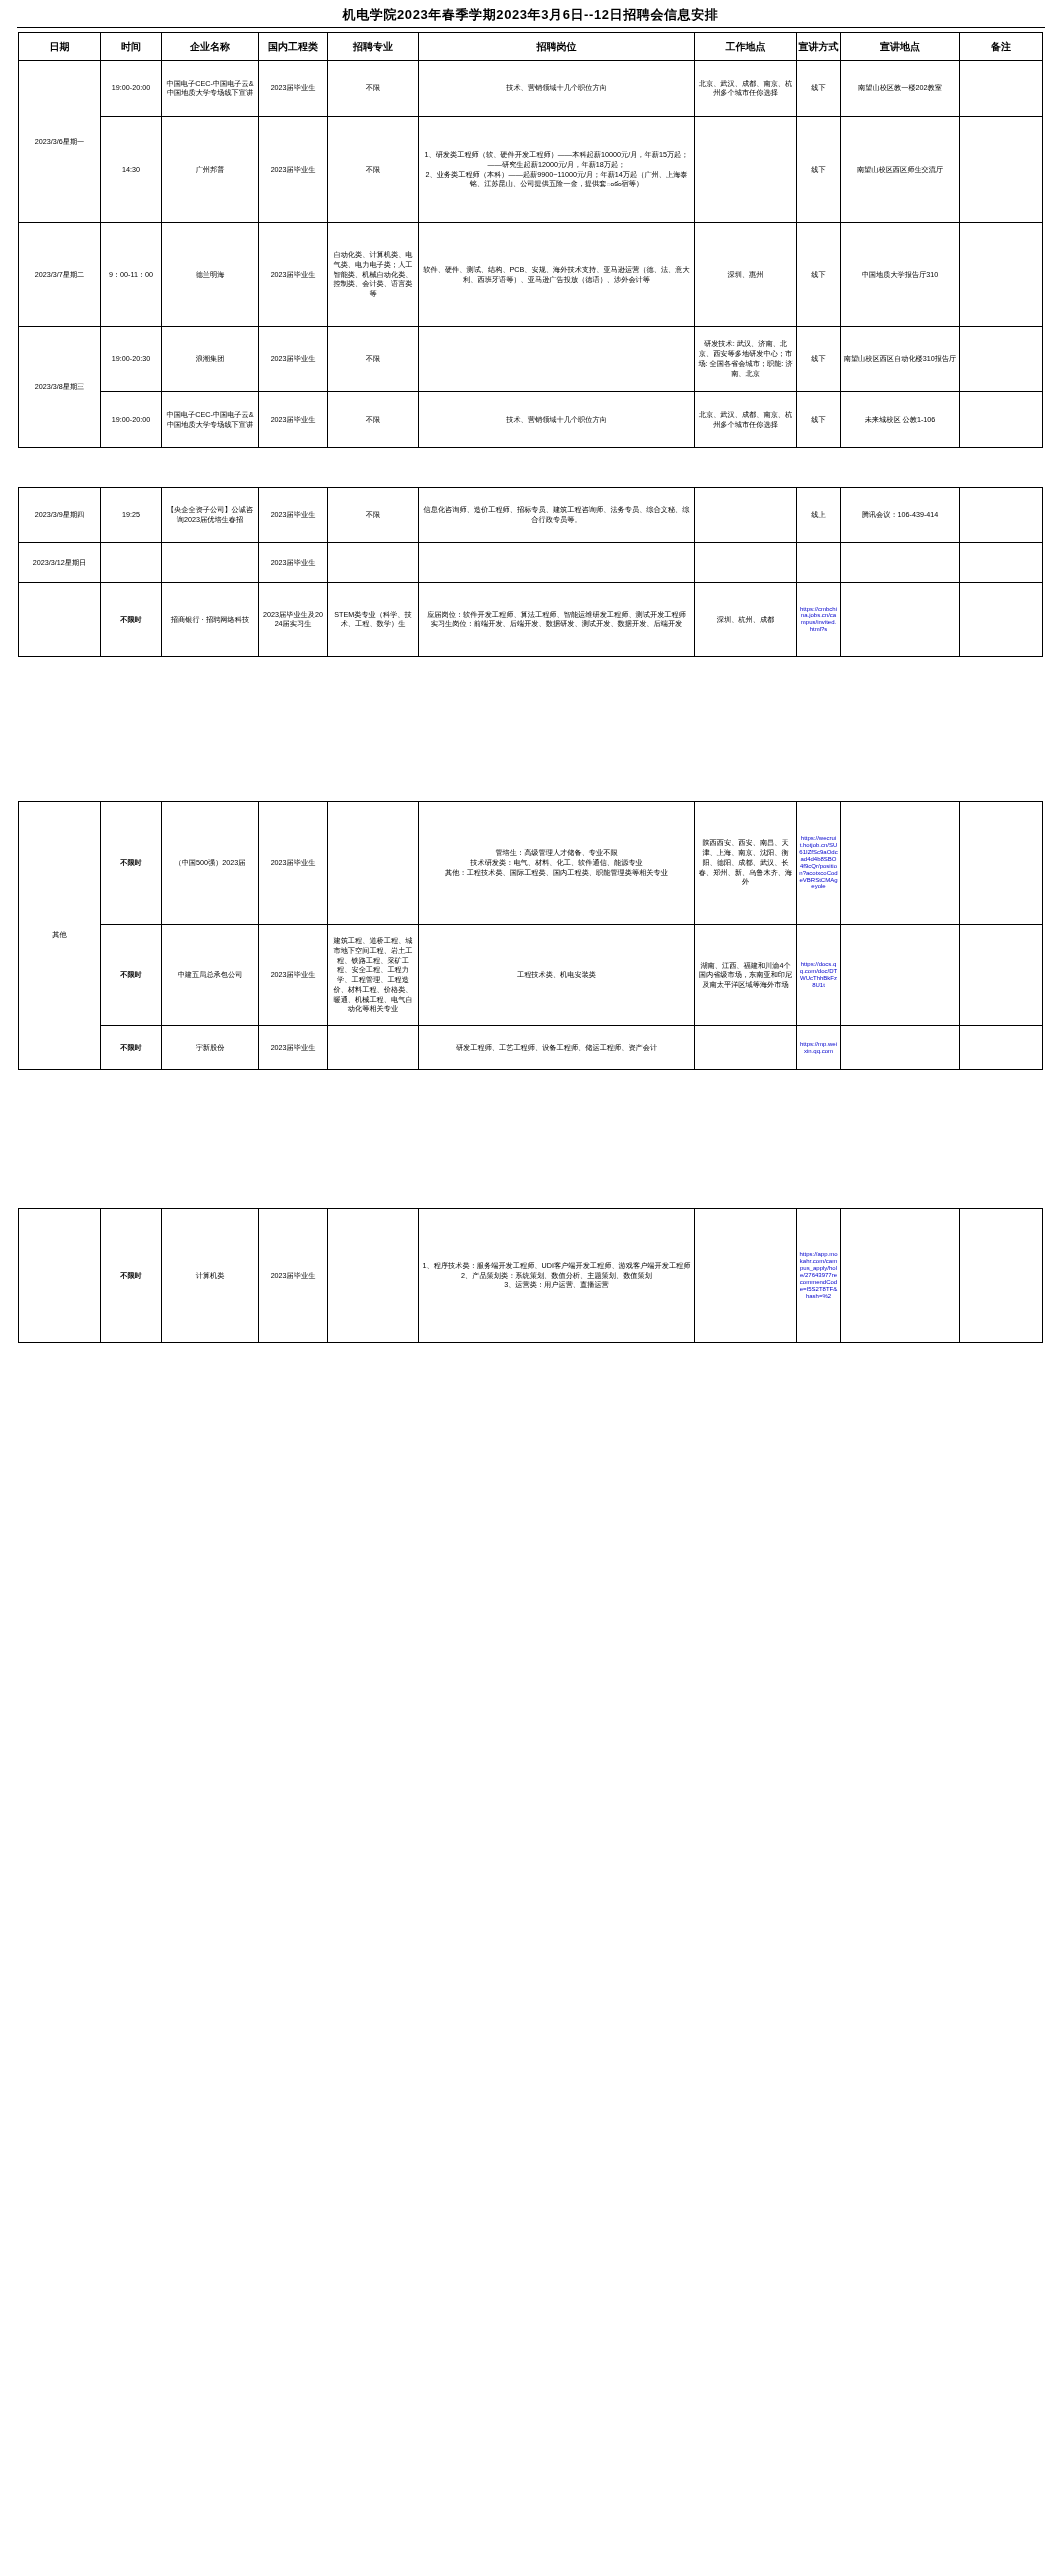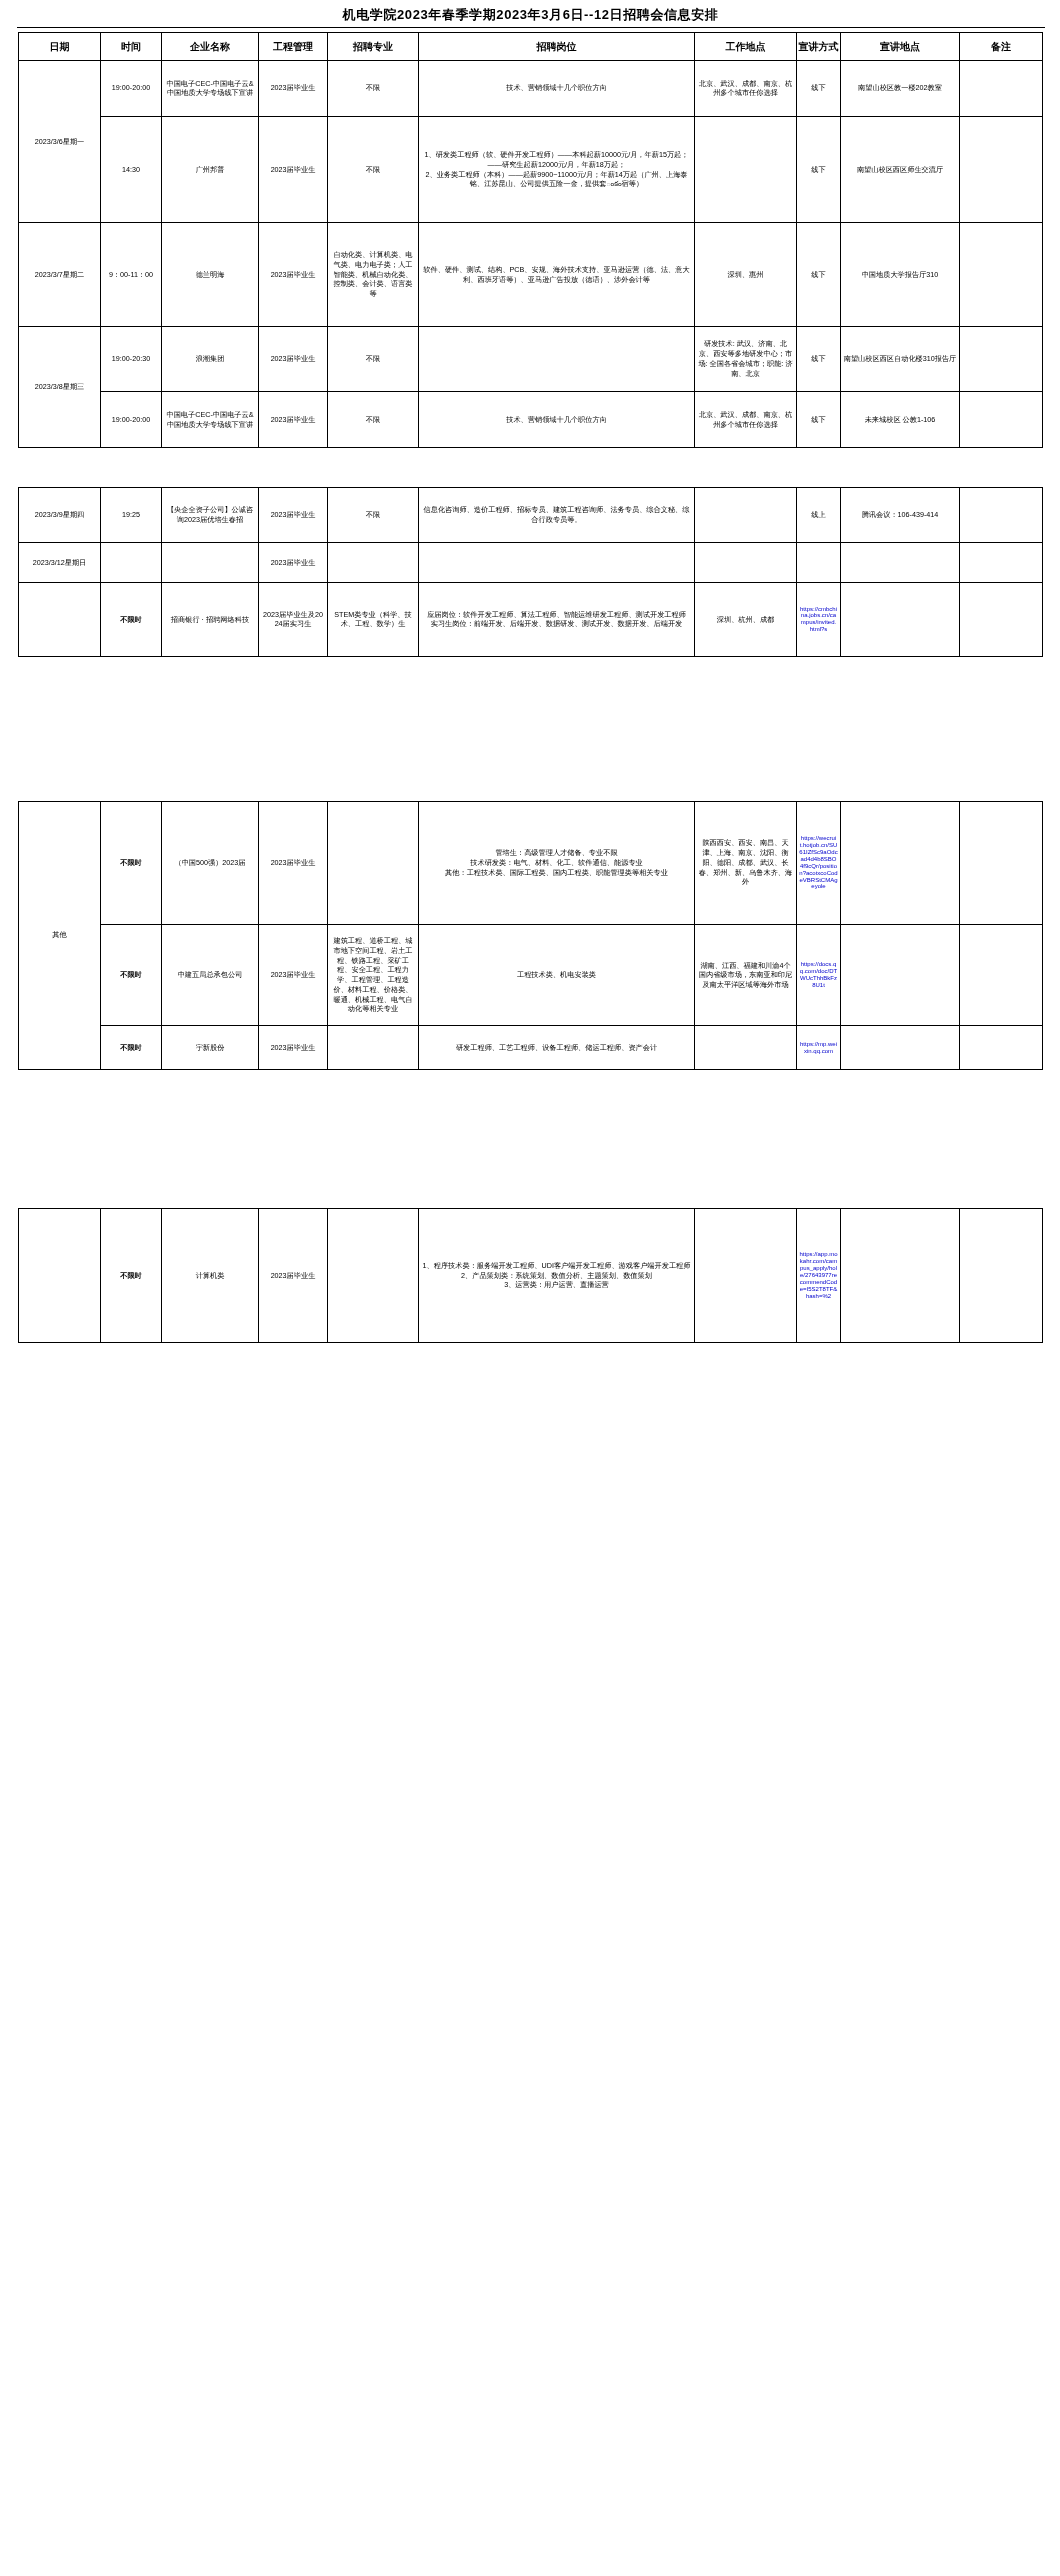--- a/index.html
+++ b/index.html
@@ -106,21 +106,21 @@
         <col class="c-workloc">
         <col class="c-mode">
       <col class="c-venue">
         <col class="c-remark">
     </colgroup>
     <thead>
       <tr>
         <th>日期</th>
         <th>时间</th>
         <th>企业名称</th>
-        <th>工程管理</th>
+        <th>国内工程类</th>
         <th>招聘专业</th>
         <th>招聘岗位</th>
         <th>工作地点</th>
         <th>宣讲方式</th>
         <th>宣讲地点</th>
         <th>备注</th>
       </tr>
     </thead>
     <tbody>
 

